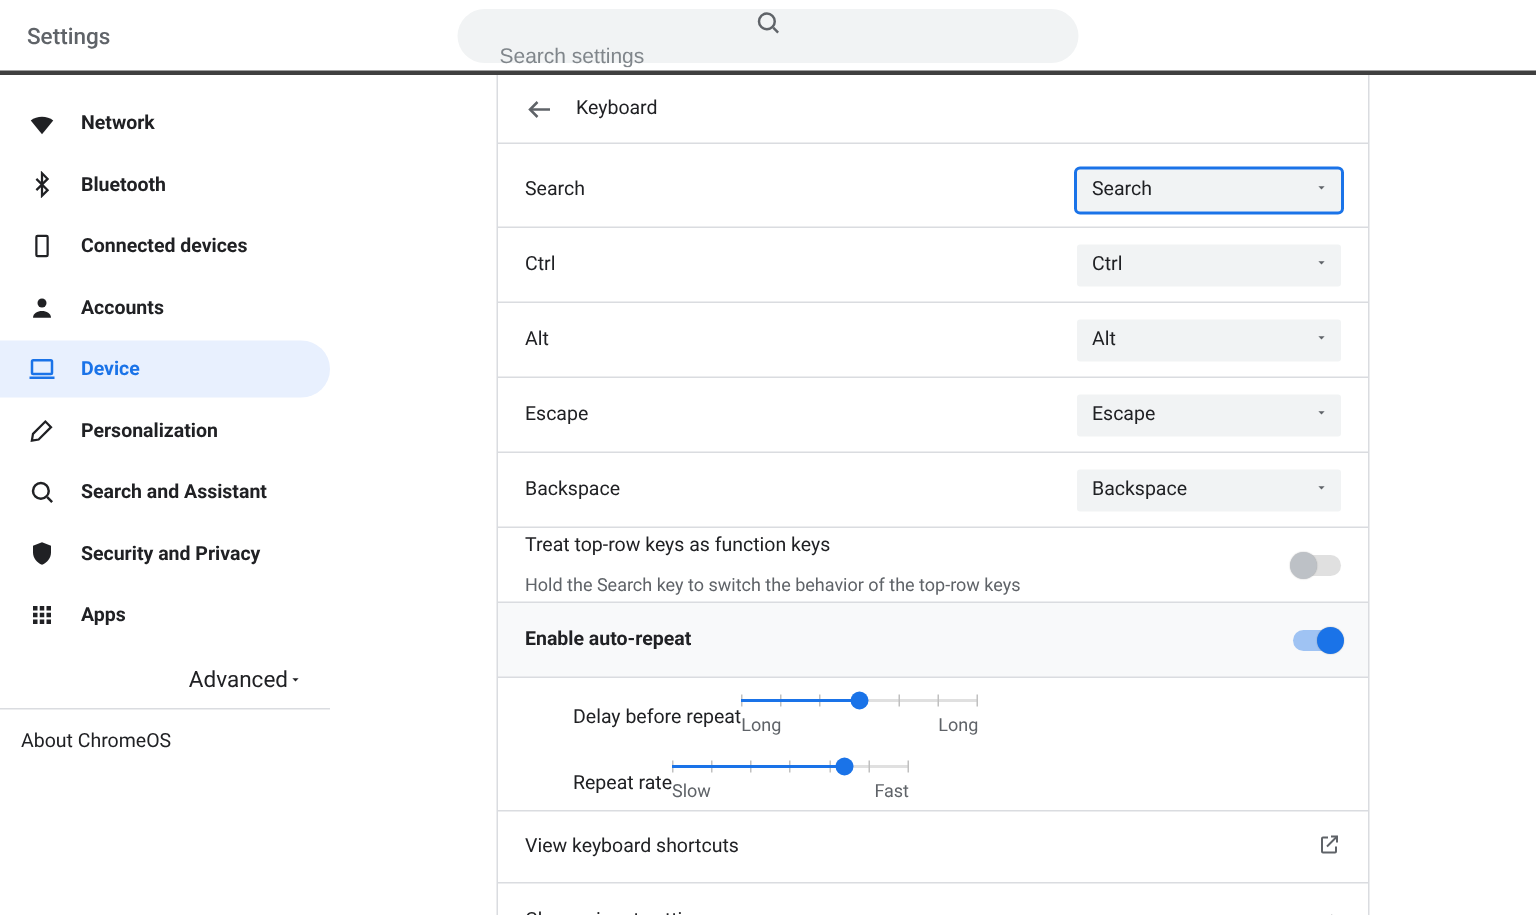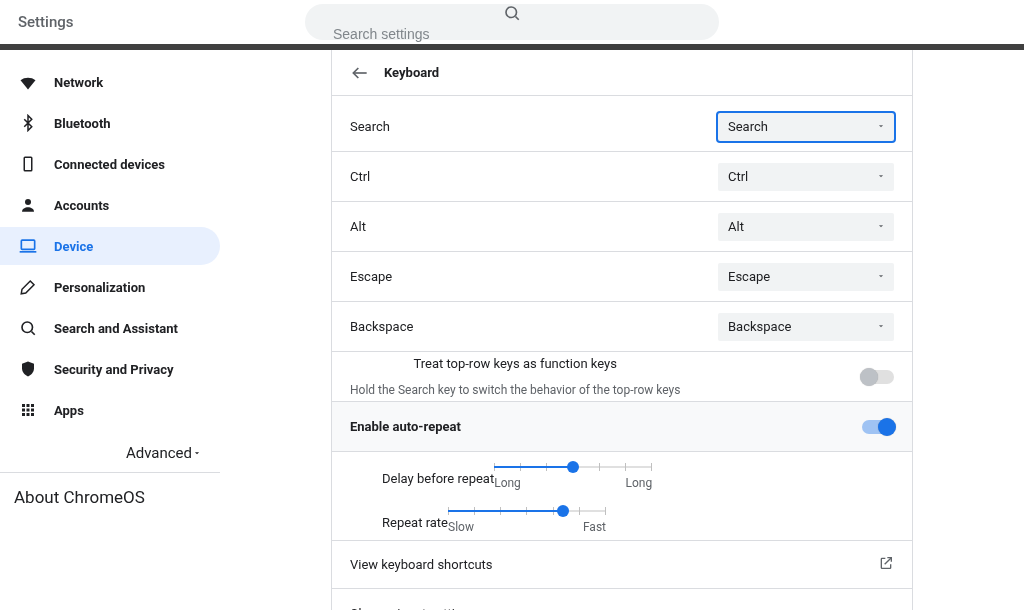--- a/index.html
+++ b/index.html
@@ -21,21 +21,21 @@
     color: var(--text-primary);
     background: #fff;
     width: 1024px;
   }
   
   .topbar {
     display: flex;
     align-items: center;
     height: 50px;
     position: relative;
-    border-bottom: 6px solid #404040;
+    border-bottom: 3px solid #404040;
   }
   .topbar-title {
     padding-left: 18px;
     font-size: 15px;
     font-weight: 500;
     color: var(--text-secondary);
   }
   .search-wrap {
     position: absolute;
     left: 50%;
@@ -100,21 +100,21 @@
     height: 40px;
     padding: 0 18px 0 14px;
     font-size: 15px;
     color: var(--text-primary);
     border-bottom: 1px solid var(--border);
     margin: 4px 0 8px 0;
     cursor: pointer;
   }
   .about-row {
     padding: 6px 14px;
-    font-size: 17px;
+    font-size: 13px;
     color: var(--text-primary);
     cursor: pointer;
   }
 
   
   .content-wrap {
     flex: 1;
     display: flex;
     justify-content: center;
     padding-top: 0;
@@ -135,31 +135,30 @@
   }
   .card-header .back {
     width: 20px; height:20px;
     display:flex; align-items:center; justify-content:center;
     color: var(--text-secondary);
     cursor:pointer;
   }
   .card-header .title {
     margin-left: 14px;
     font-size: 13px;
-    font-weight: 700;
+    font-weight: 400;
     color: var(--text-primary);
   }
   .row {
     display: flex;
     align-items: center;
     justify-content: space-between;
     padding: 0 18px;
     border-bottom: 1px solid var(--border);
     min-height: 50px;
-    text-align: center;
   }
   .row.first { margin-top: 6px; }
   .row .label { font-size: 13px; }
   .select {
     width: 176px;
     height: 28px;
     background: var(--grey-bg);
     display: flex;
     align-items: center;
     justify-content: space-between;

